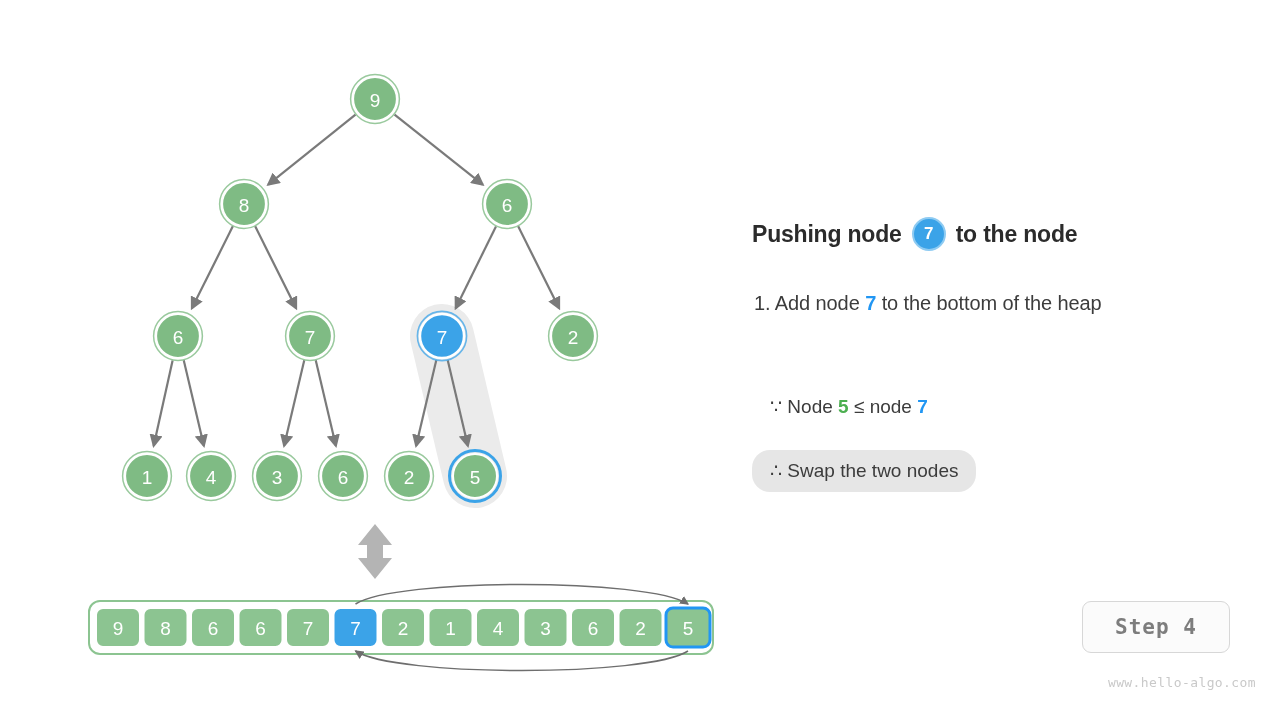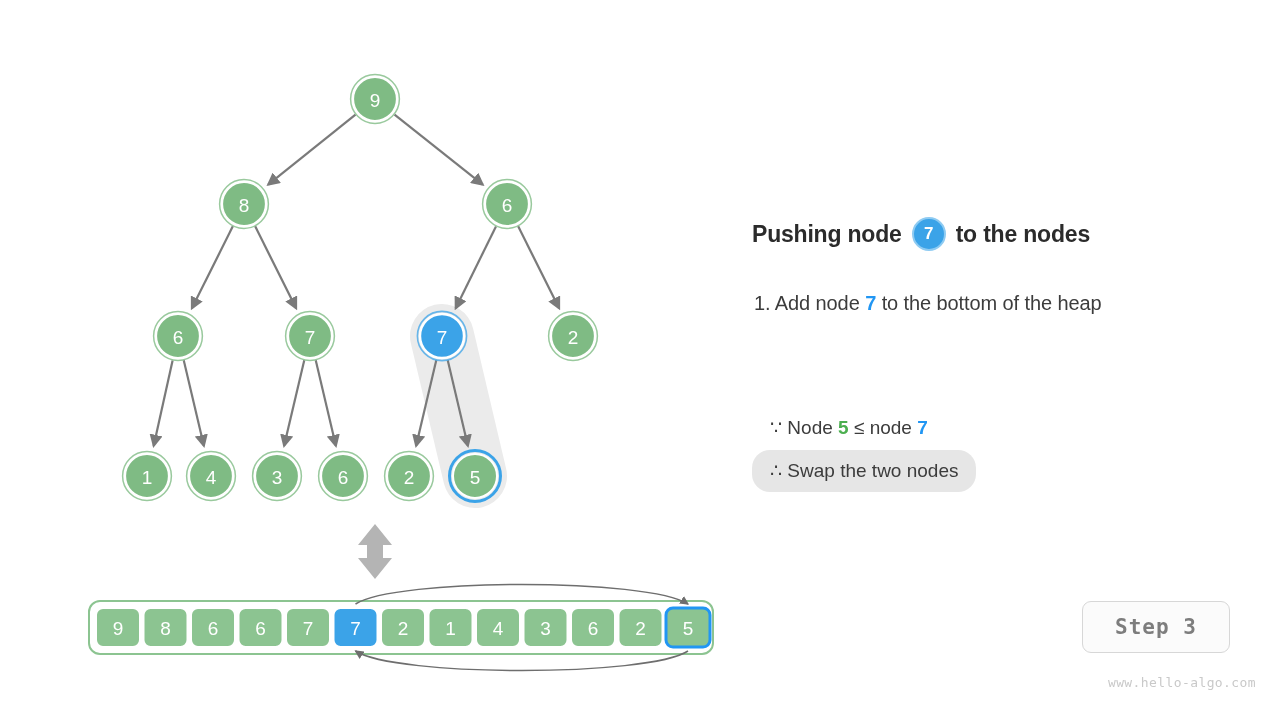--- a/index.html
+++ b/index.html
@@ -89,21 +89,21 @@
     color: #3c3c3c;
     white-space: nowrap;
     letter-spacing: -0.1px;
   }
   #step-1 { top: 292px; }
   #step-2 { top: 344px; }
 
   #reason-line {
     position: absolute;
     left: 18px;
-    top: 416px;
+    top: 395px;
     font-size: 19px;
     color: #3c3c3c;
     white-space: nowrap;
   }
 
   #conclusion-box {
     position: absolute;
     left: 0px;
     top: 450px;
     background: #e6e6e6;
@@ -312,34 +312,34 @@
       <path d="M355.5,604 C395.5,578 648,578 688,604" fill="none" stroke="#6e6e6e" stroke-width="1.5" marker-end="url(#arrowhead-swap)"></path>
       <path d="M688,651 C648,677 395.5,677 355.5,651" fill="none" stroke="#6e6e6e" stroke-width="1.5" marker-end="url(#arrowhead-swap)"></path>
     </g>
 </svg>
 
 <div id="info-panel">
 
   <div id="title-row">
     <span class="title-part title-gap-l">Pushing node</span>
     <span class="badge-node">7</span>
-    <span class="title-part title-gap-r">to the nodes</span>
+    <span class="title-part title-gap-r">to the node</span>
   </div>
 
   <div class="step-line" id="step-1">
     <span>1. Add node</span>
     <span class="hl-blue">7</span>
     <span>to the bottom of the heap</span>
   </div>
 
 
   <div id="reason-line">
     <span>∵ Node</span>
     <span class="hl-green">5</span>
     <span>≤ node</span>
     <span class="hl-blue">7</span>
   </div>
 
   <div id="conclusion-box">∴ Swap the two nodes</div>
 </div>
 
-<div id="step-badge">Step 3</div>
+<div id="step-badge">Step 4</div>
 <div id="watermark">www.hello-algo.com</div>
 
 </body></html>

